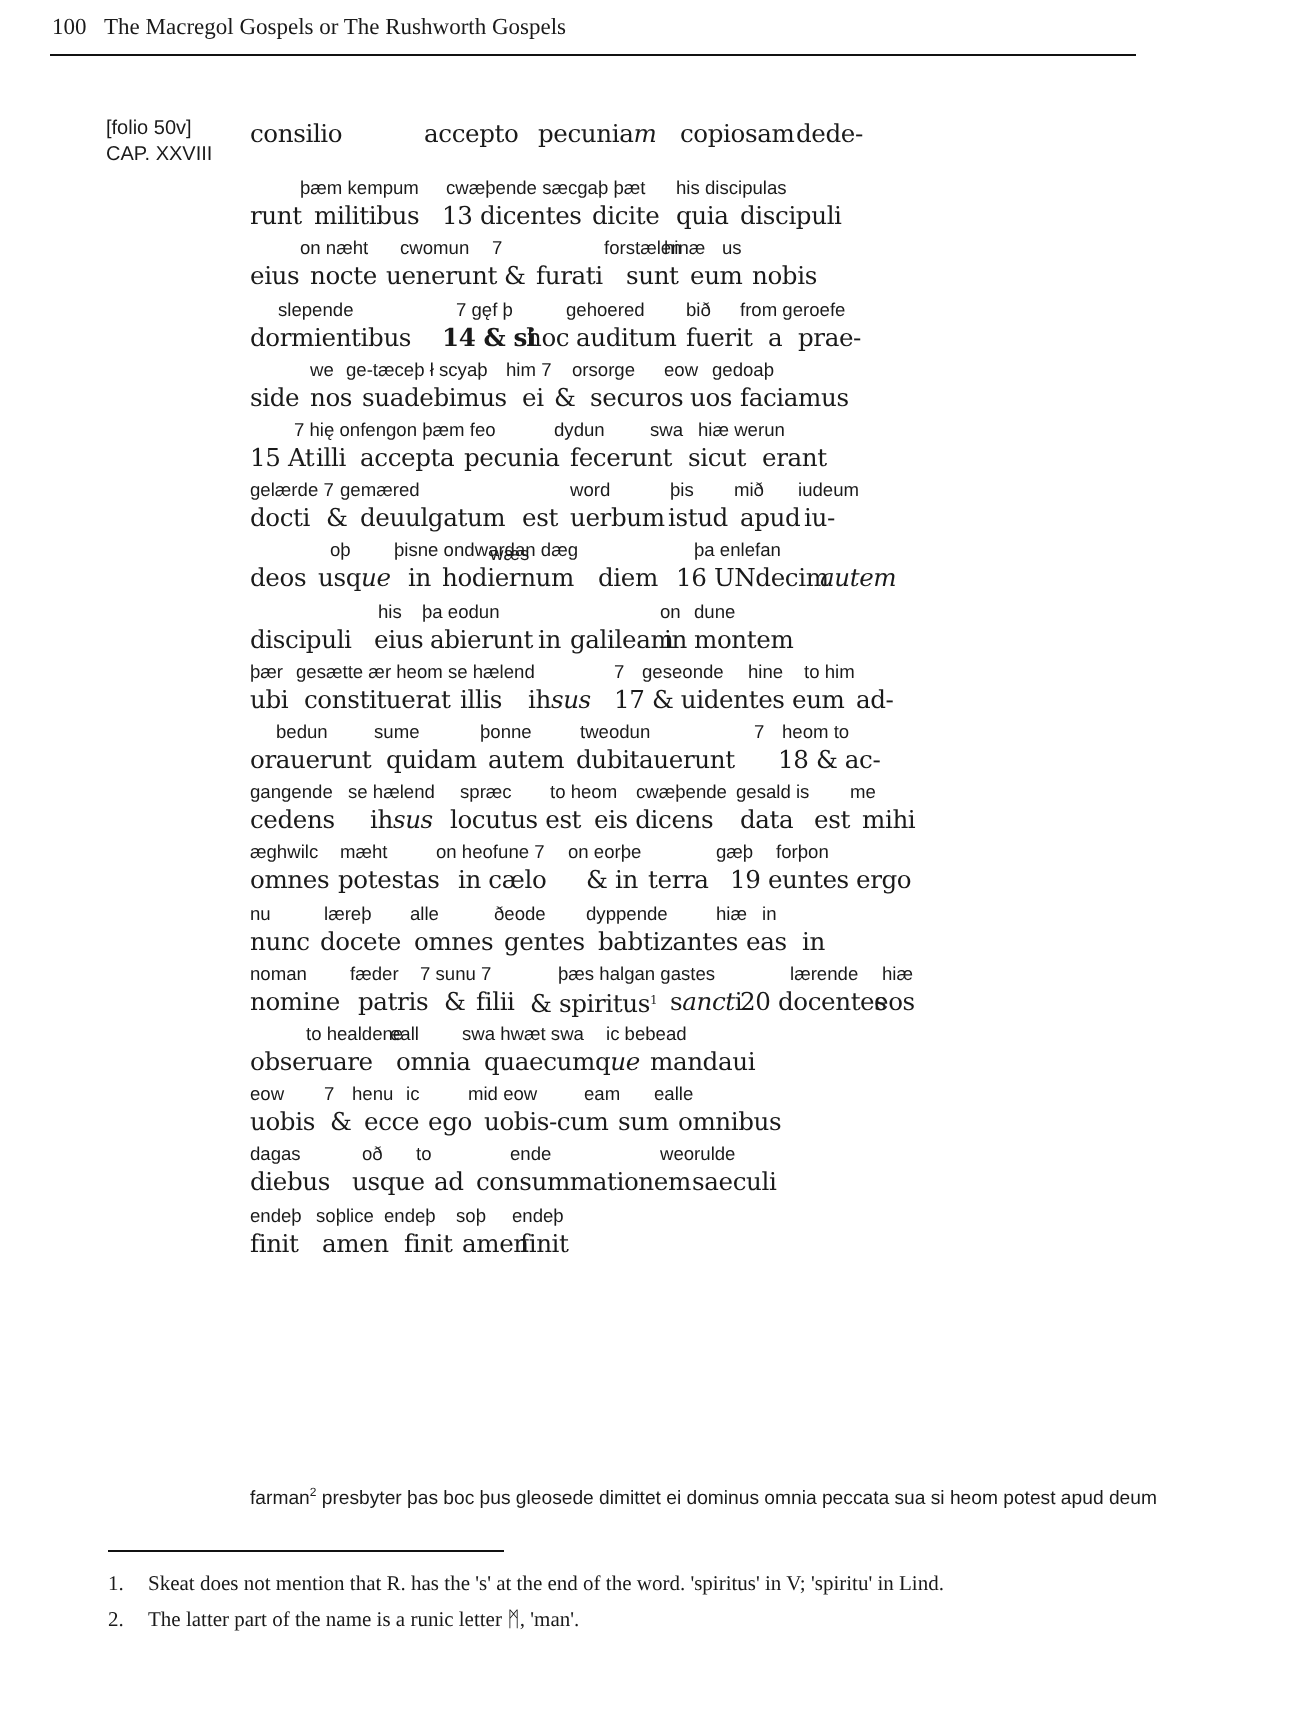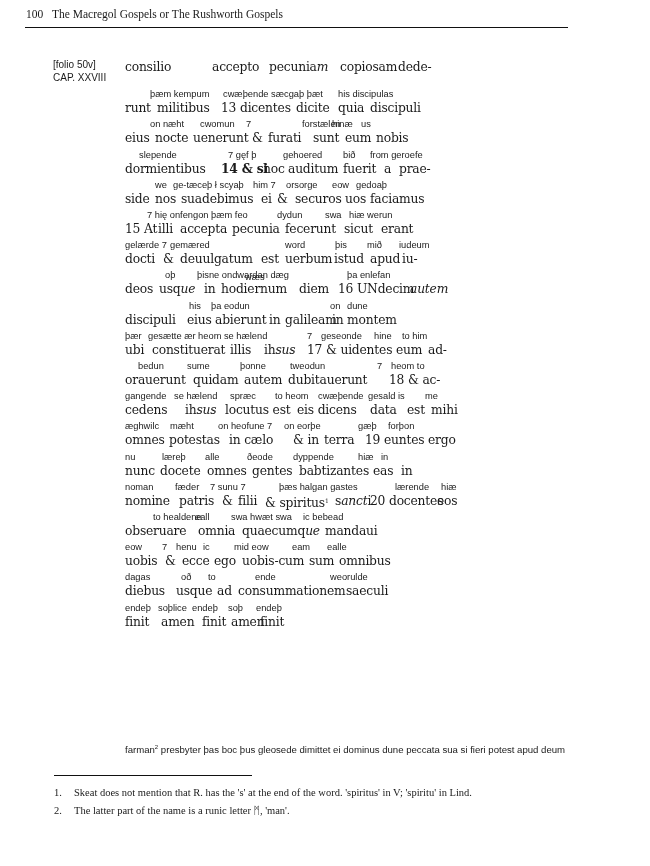--- a/index.html
+++ b/index.html
@@ -361,17 +361,17 @@
       <div class="latin">
         <span style="left: 0px;">finit</span>
         <span style="left: 36px;">amen</span>
         <span style="left: 77px;">finit</span>
         <span style="left: 106px;">amen</span>
         <span style="left: 135px;">finit</span>
       </div>
     </div>
   </div>
 
-<div class="colophon"><span>farman</span><sup>2</sup><span id="colophon-text"> presbyter þas boc þus gleosede dimittet ei dominus dune peccata sua si fieri potest apud deum</span></div>
+<div class="colophon"><span>farman</span><sup>2</sup><span id="colophon-text"> presbyter þas boc þus gleosede dimittet ei dominus omnia peccata sua si heom potest apud deum</span></div>
 
 <div class="fn-rule"></div>
 <div class="footnote" style="top:787px"><span class="num">1.</span><span>Skeat does not mention that R. has the 's' at the end of the word. 'spiritus' in V; 'spiritu' in Lind.</span></div>
 <div class="footnote" style="top:805px"><span class="num">2.</span><span>The latter part of the name is a runic letter ᛗ, 'man'.</span></div>
 
 </body></html>

